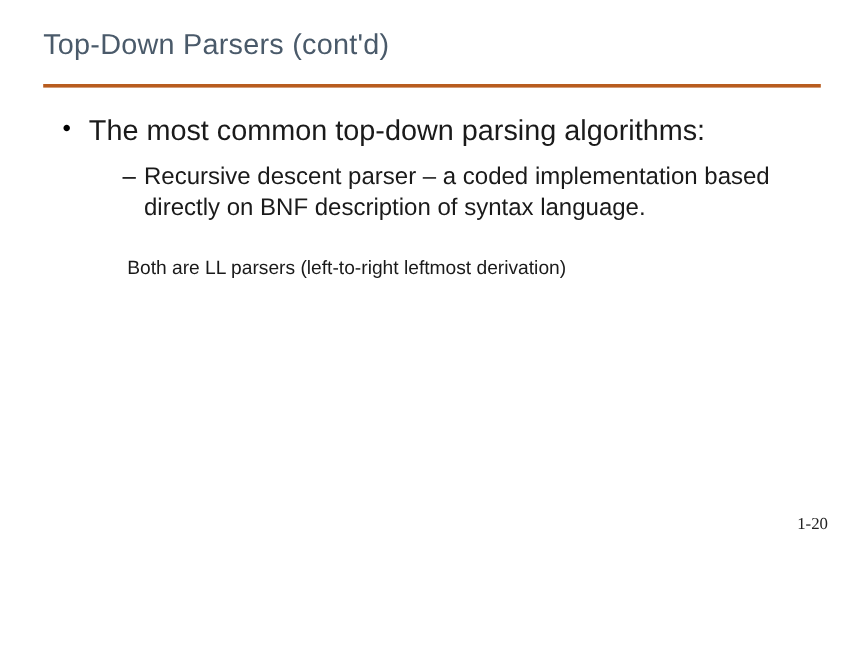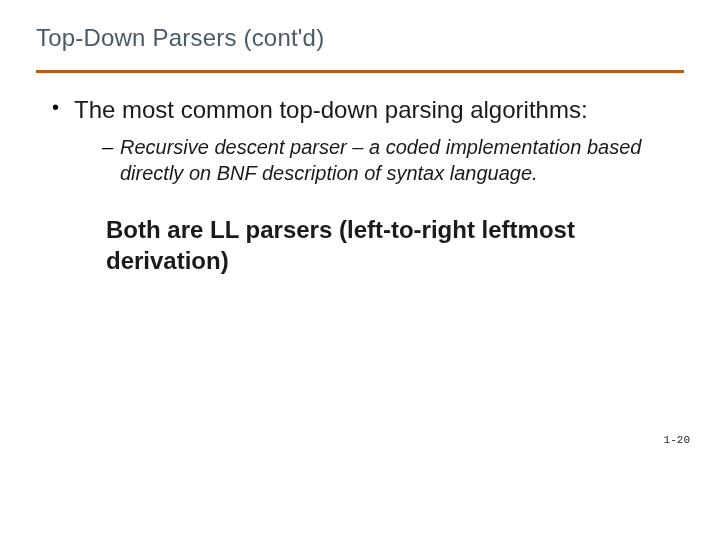--- a/index.html
+++ b/index.html
@@ -49,50 +49,48 @@
     position: absolute;
     left: 2px;
     top: 0;
     font-size: 20px;
     color: #000;
   }
   ul.level2 {
     list-style: none;
     margin: 10px 0 0 0;
     padding: 0 4px 0 28px;
-    font-style: italic;
   }
   ul.level2 > li {
     position: relative;
     padding-left: 18px;
     font-size: 20px;
     line-height: 1.28;
     margin-bottom: 4px;
   }
   ul.level2 > li::before {
     content: "–";
     position: absolute;
     left: 0;
     top: 0;
     color: #000;
   }
   .closing {
-    font-size: 24px;
+    font-size: 16px;
     line-height: 1.3;
     margin: 28px 0 0 70px;
     padding-right: 40px;
-    font-weight: bold;
   }
   .pagenum {
     position: absolute;
     right: 30px;
     bottom: 18px;
-    font-size: 11px;
+    font-size: 14px;
     color: #222;
-    font-family: Liberation Mono, monospace;
+    font-family: Liberation Serif, serif;
   }
 </style>
 </head>
 <body>
 
 <div class="slide">
 
   <h1 class="title">Top-Down Parsers (cont'd)</h1>
 
   <hr class="rule">

